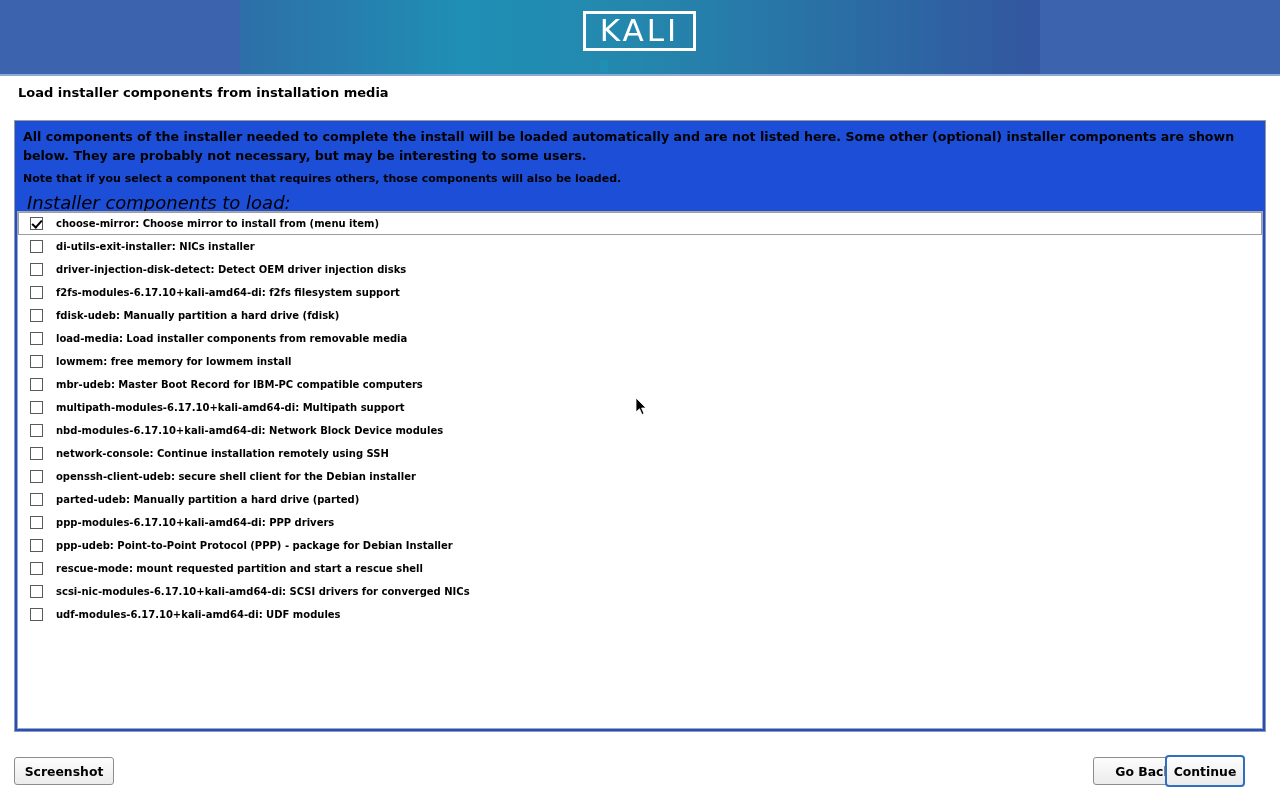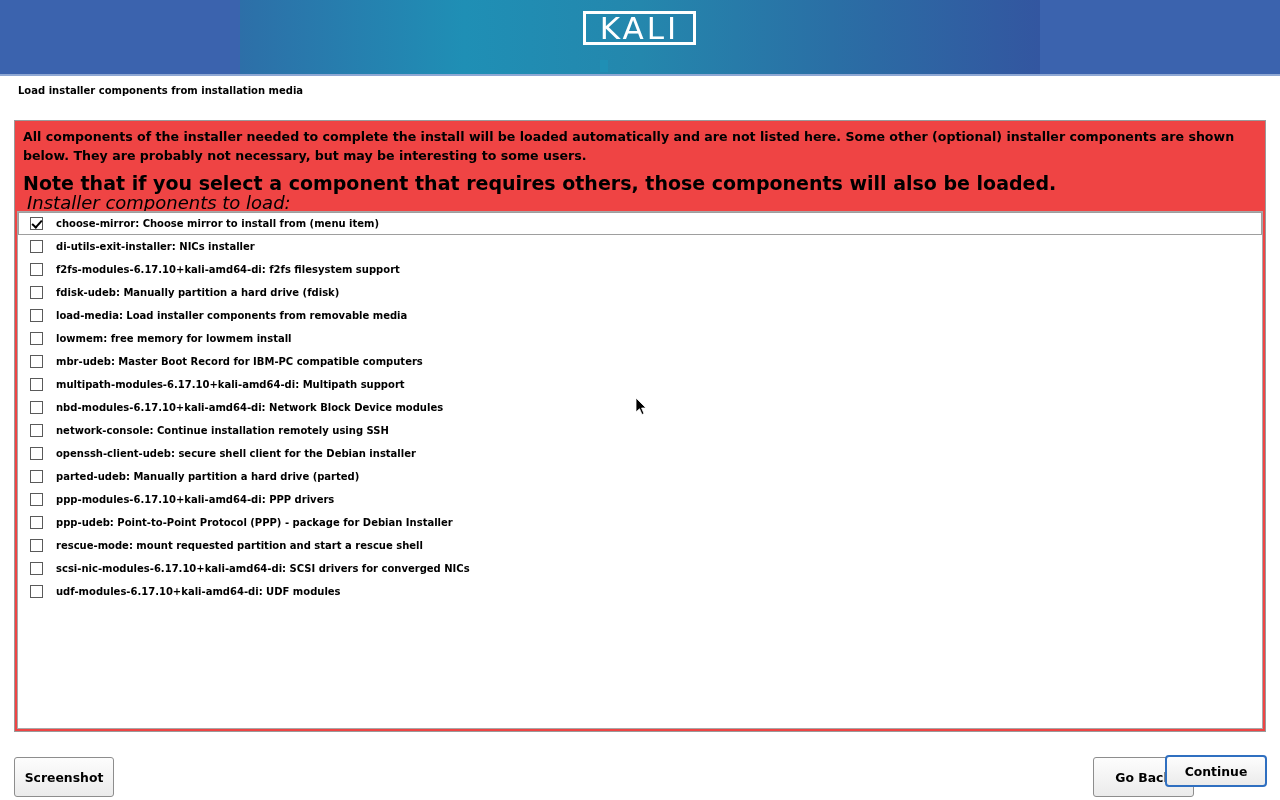--- a/index.html
+++ b/index.html
@@ -20,23 +20,23 @@
   }
   .banner-center {
     position: absolute;
     left: 240px; top: 0;
     width: 800px; height: 74px;
     background: linear-gradient(90deg, #2d6fa8 0%, #1f8fb5 28%, #2487ad 50%, #2a6fa5 74%, #3356a0 100%);
   }
   .kali-logo {
     position: absolute;
     left: 583px; top: 11px;
-    width: 113px; height: 34px;
+    width: 113px; height: 40px;
     border: 3px solid #ffffff;
-    display: flex; align-items: center; justify-content: center;
+    display: flex; align-items: flex-end; justify-content: center;
   }
   .kali-logo span {
     color: #ffffff;
     font-size: 31px;
     letter-spacing: 3px;
     font-weight: 400;
     font-family: "DejaVu Sans", "Liberation Sans", sans-serif;
   }
   .kali-notch {
     position: absolute;
@@ -48,46 +48,46 @@
     position: absolute;
     left: 0; top: 74px;
     width: 1280px; height: 2px;
     background: #8fa8d4;
   }
 
   
   .page-title {
     position: absolute;
     left: 18px; top: 85px;
-    font-size: 10px;
+    font-size: 13px;
     font-weight: bold;
     color: #000000;
   }
 
   
   .panel {
     position: absolute;
     left: 14px; top: 120px;
     width: 1252px; height: 612px;
     border: 1px solid #9a9a9a;
-    background: #ef4444;
+    background: #1d4ed8;
   }
   .intro {
     position: absolute;
     left: 8px; top: 6px;
     width: 1234px;
     font-size: 12.6px;
     font-weight: bold;
     line-height: 19px;
     color: #000000;
   }
   .note {
     position: absolute;
     left: 8px; top: 51px;
-    font-size: 19px;
+    font-size: 11px;
     font-weight: bold;
     color: #000000;
   }
   .sublabel {
     position: absolute;
     left: 12px; top: 71px;
     font-size: 18px;
     font-style: italic;
     color: #000000;
   }
@@ -132,34 +132,34 @@
   .item-label {
     font-size: 10px;
     font-weight: bold;
     color: #000000;
     white-space: nowrap;
   }
 
   
   .btn {
     position: absolute;
-    height: 40px;
+    height: 28px;
     border: 1px solid #8d8d8d;
     border-radius: 3px;
     background: linear-gradient(180deg, #fdfdfd 0%, #ebebeb 100%);
     font-size: 12.4px;
     font-weight: bold;
     color: #000000;
     display: flex; align-items: center; justify-content: center;
     cursor: pointer;
   }
   #screenshot-btn { left: 14px; top: 757px; width: 100px; }
   #goback-btn { left: 1057px; top: 757px; width: 101px; margin-left: 36px; }
   #continue-btn {
-    left: 1165px; top: 755px; width: 102px; height: 32px;
+    left: 1165px; top: 755px; width: 80px; height: 32px;
     border: 2px solid #2f6fc0;
     border-radius: 4px;
   }
 
   
   .cursor {
     position: absolute;
     left: 636px; top: 398px;
     width: 12px; height: 18px;
     pointer-events: none;
@@ -188,20 +188,24 @@
       <div class="item selected">
         <span class="cbox checked"></span>
         <span class="item-label">choose-mirror: Choose mirror to install from (menu item)</span>
       </div>
       <div class="item">
         <span class="cbox"></span>
         <span class="item-label">di-utils-exit-installer: NICs installer</span>
       </div>
       <div class="item">
         <span class="cbox"></span>
+        <span class="item-label">driver-injection-disk-detect: Detect OEM driver injection disks</span>
+      </div>
+      <div class="item">
+        <span class="cbox"></span>
         <span class="item-label">f2fs-modules-6.17.10+kali-amd64-di: f2fs filesystem support</span>
       </div>
       <div class="item">
         <span class="cbox"></span>
         <span class="item-label">fdisk-udeb: Manually partition a hard drive (fdisk)</span>
       </div>
       <div class="item">
         <span class="cbox"></span>
         <span class="item-label">load-media: Load installer components from removable media</span>
       </div>

